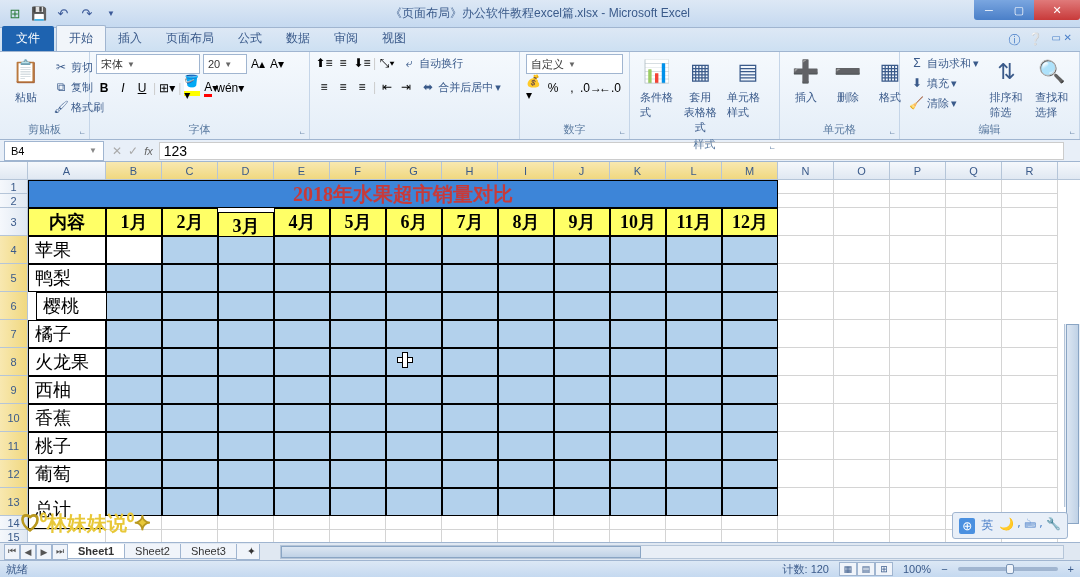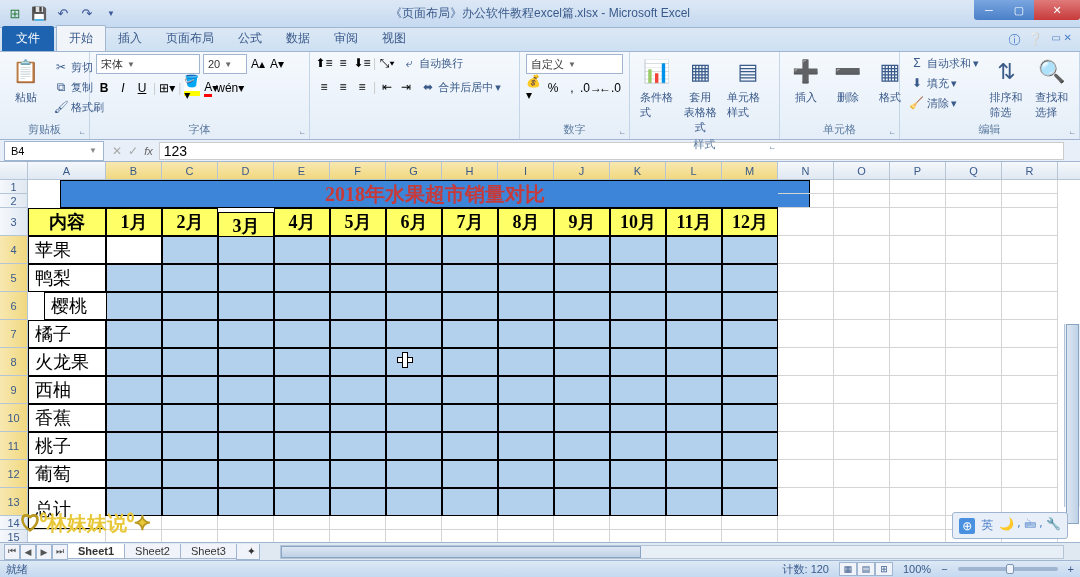--- a/index.html
+++ b/index.html
@@ -322,21 +322,21 @@
         <div class="row-h sel" style="height: 28px; line-height: 28px;">8</div>
         <div class="row-h sel" style="height: 28px; line-height: 28px;">9</div>
         <div class="row-h sel" style="height: 28px; line-height: 28px;">10</div>
         <div class="row-h sel" style="height: 28px; line-height: 28px;">11</div>
         <div class="row-h sel" style="height: 28px; line-height: 28px;">12</div>
         <div class="row-h sel" style="height: 28px; line-height: 28px;">13</div>
         <div class="row-h" style="height: 14px; line-height: 14px;">14</div>
         <div class="row-h" style="height: 14px; line-height: 14px;">15</div>
       </div>
     <div class="cells" id="cells">
-        <div class="cell sheet-title" style="left: 0px; top: 0px; width: 750px; height: 28px; margin-left: 32px;">2018年水果超市销量对比</div>
+        <div class="cell sheet-title" style="left: 0px; top: 0px; width: 750px; height: 28px;">2018年水果超市销量对比</div>
         <div class="cell hdr-cell" style="left: 0px; top: 28px; width: 78px; height: 28px;">内容</div>
         <div class="cell hdr-cell" style="left: 78px; top: 28px; width: 56px; height: 28px;">1月</div>
         <div class="cell hdr-cell" style="left: 134px; top: 28px; width: 56px; height: 28px;">2月</div>
         <div class="cell hdr-cell" style="left: 190px; top: 32px; width: 56px; height: 28px;">3月</div>
         <div class="cell hdr-cell" style="left: 246px; top: 28px; width: 56px; height: 28px;">4月</div>
         <div class="cell hdr-cell" style="left: 302px; top: 28px; width: 56px; height: 28px;">5月</div>
         <div class="cell hdr-cell" style="left: 358px; top: 28px; width: 56px; height: 28px;">6月</div>
         <div class="cell hdr-cell" style="left: 414px; top: 28px; width: 56px; height: 28px;">7月</div>
         <div class="cell hdr-cell" style="left: 470px; top: 28px; width: 56px; height: 28px;">8月</div>
         <div class="cell hdr-cell" style="left: 526px; top: 28px; width: 56px; height: 28px;">9月</div>
@@ -362,21 +362,21 @@
         <div class="cell data-cell" style="left: 190px; top: 84px; width: 56px; height: 28px;"></div>
         <div class="cell data-cell" style="left: 246px; top: 84px; width: 56px; height: 28px;"></div>
         <div class="cell data-cell" style="left: 302px; top: 84px; width: 56px; height: 28px;"></div>
         <div class="cell data-cell" style="left: 358px; top: 84px; width: 56px; height: 28px;"></div>
         <div class="cell data-cell" style="left: 414px; top: 84px; width: 56px; height: 28px;"></div>
         <div class="cell data-cell" style="left: 470px; top: 84px; width: 56px; height: 28px;"></div>
         <div class="cell data-cell" style="left: 526px; top: 84px; width: 56px; height: 28px;"></div>
         <div class="cell data-cell" style="left: 582px; top: 84px; width: 56px; height: 28px;"></div>
         <div class="cell data-cell" style="left: 638px; top: 84px; width: 56px; height: 28px;"></div>
         <div class="cell data-cell" style="left: 694px; top: 84px; width: 56px; height: 28px;"></div>
-        <div class="cell label-cell" style="left: 16px; top: 112px; width: 78px; height: 28px;">樱桃</div>
+        <div class="cell label-cell" style="left: 8px; top: 112px; width: 78px; height: 28px;">樱桃</div>
         <div class="cell data-cell" style="left: 78px; top: 112px; width: 56px; height: 28px;"></div>
         <div class="cell data-cell" style="left: 134px; top: 112px; width: 56px; height: 28px;"></div>
         <div class="cell data-cell" style="left: 190px; top: 112px; width: 56px; height: 28px;"></div>
         <div class="cell data-cell" style="left: 246px; top: 112px; width: 56px; height: 28px;"></div>
         <div class="cell data-cell" style="left: 302px; top: 112px; width: 56px; height: 28px;"></div>
         <div class="cell data-cell" style="left: 358px; top: 112px; width: 56px; height: 28px;"></div>
         <div class="cell data-cell" style="left: 414px; top: 112px; width: 56px; height: 28px;"></div>
         <div class="cell data-cell" style="left: 470px; top: 112px; width: 56px; height: 28px;"></div>
         <div class="cell data-cell" style="left: 526px; top: 112px; width: 56px; height: 28px;"></div>
         <div class="cell data-cell" style="left: 582px; top: 112px; width: 56px; height: 28px;"></div>

